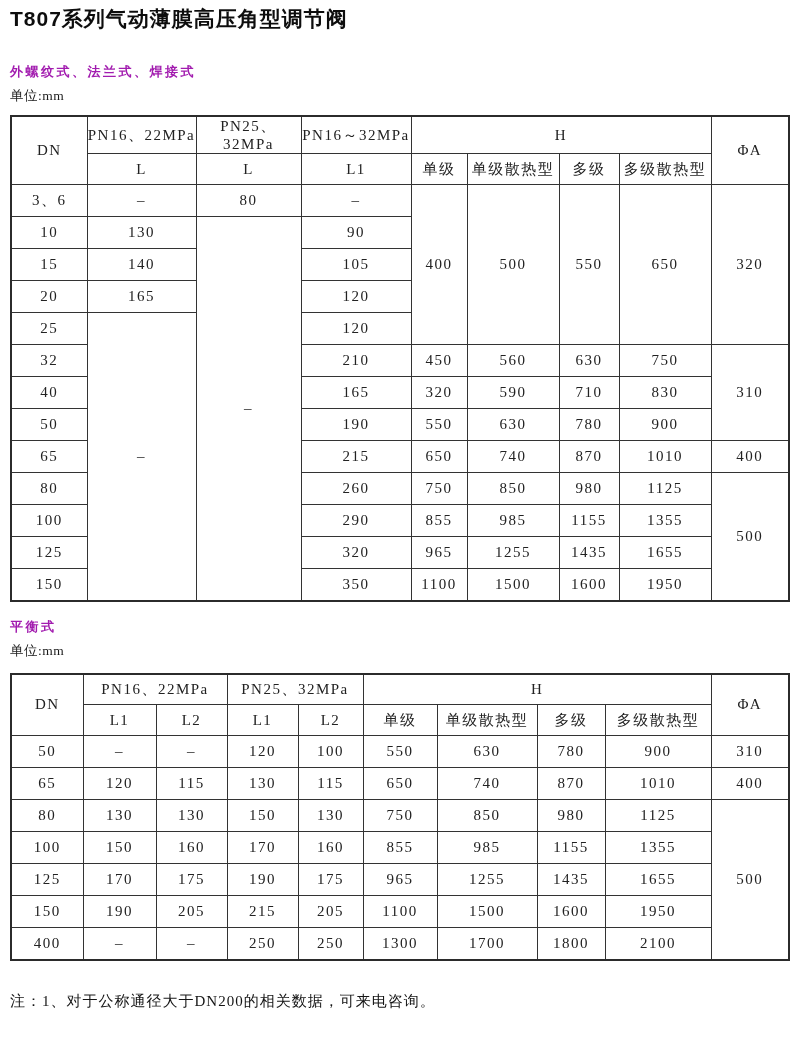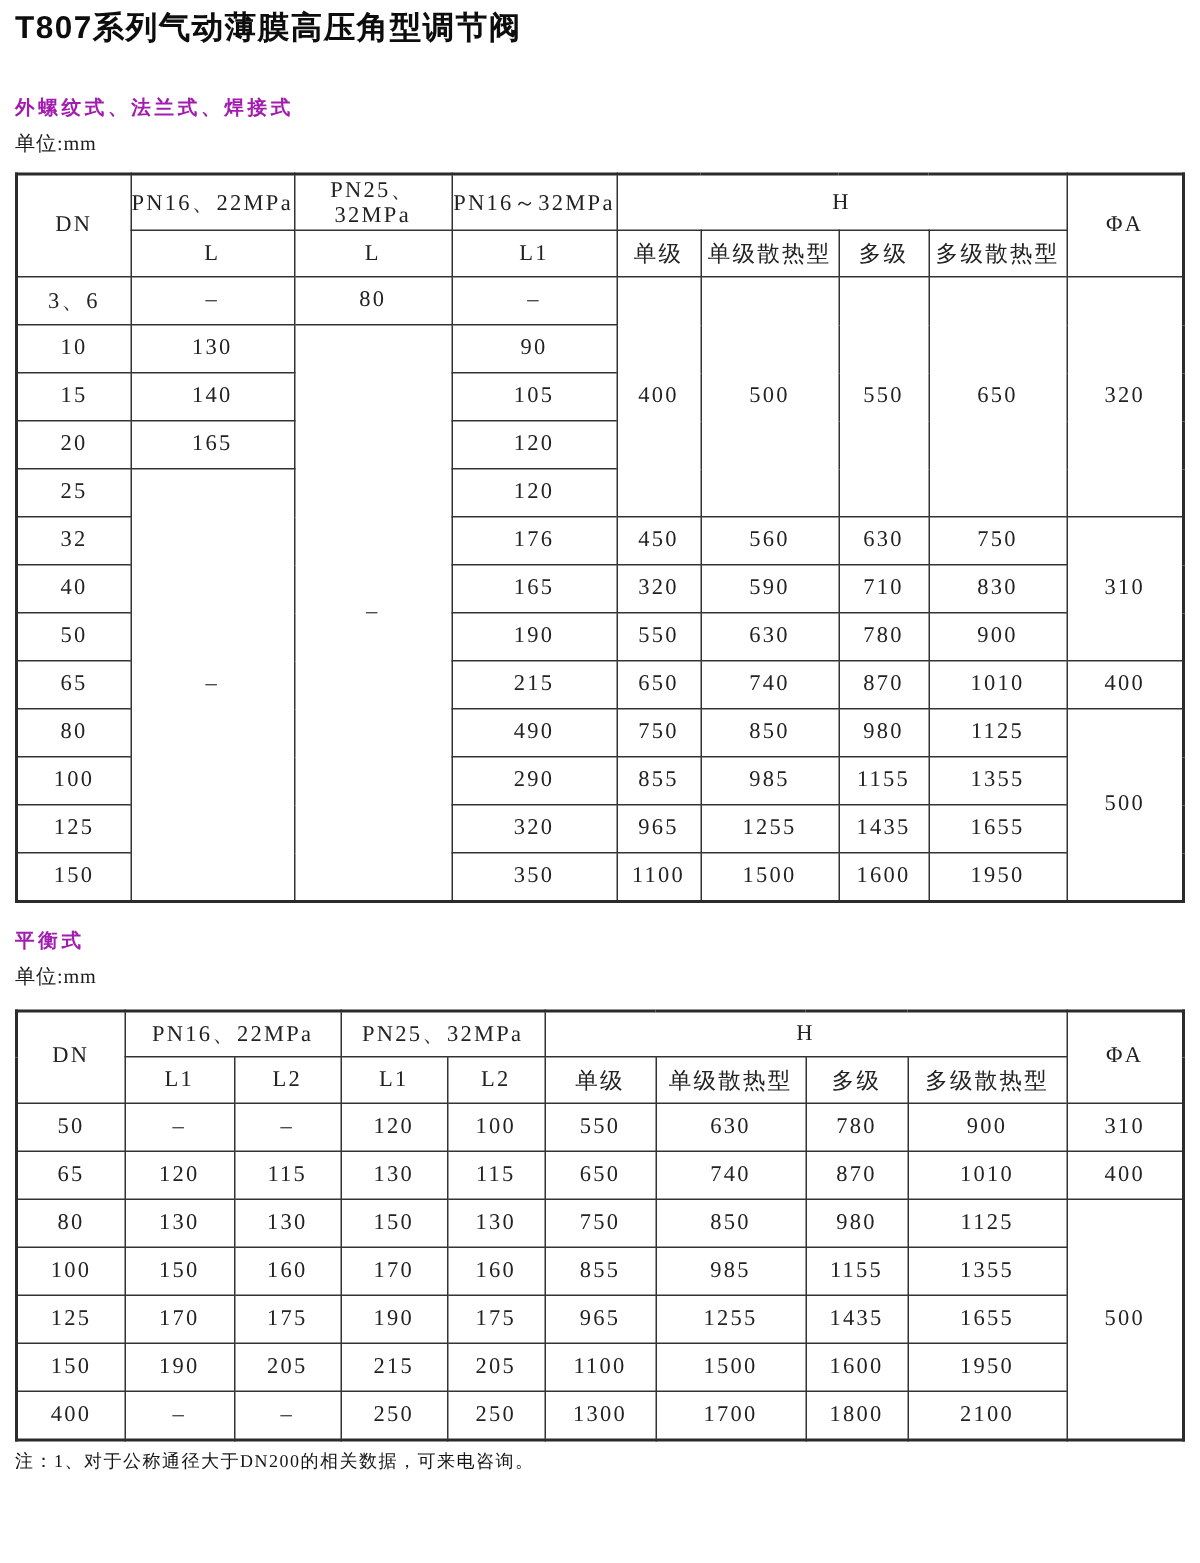--- a/index.html
+++ b/index.html
@@ -59,21 +59,22 @@
     padding: 0;
     color: #222222;
     overflow: hidden;
   }
   table.spec thead tr { height: 31px; }
   table.spec tbody tr { height: 32px; }
   #table-1 { margin-top: 11px; }
   #table-2 { margin-top: 14px; }
 
   .notes {
-    font-size: 12px;
+    margin-top: 27px;
+    font-size: 15px;
     letter-spacing: 1px;
     color: #141414;
   }
   .note-line { line-height: 26px; white-space: nowrap; }
   .note-line.indent { margin-left: 30px; }
 </style>
 </head>
 <body>
 
 <div class="page">
@@ -141,21 +142,21 @@
           <td>165</td>
           <td>120</td>
         </tr>
         <tr>
           <td>25</td>
           <td rowspan="9">–</td>
           <td>120</td>
         </tr>
         <tr>
           <td>32</td>
-          <td>176</td>
+          <td>210</td>
           <td>450</td>
           <td>560</td>
           <td>630</td>
           <td>750</td>
           <td rowspan="3">310</td>
         </tr>
         <tr>
           <td>40</td>
           <td>165</td>
           <td>320</td>
@@ -175,21 +176,21 @@
           <td>65</td>
           <td>215</td>
           <td>650</td>
           <td>740</td>
           <td>870</td>
           <td>1010</td>
           <td>400</td>
         </tr>
         <tr>
           <td>80</td>
-          <td>490</td>
+          <td>260</td>
           <td>750</td>
           <td>850</td>
           <td>980</td>
           <td>1125</td>
           <td rowspan="4">500</td>
         </tr>
         <tr>
           <td>100</td>
           <td>290</td>
           <td>855</td>

